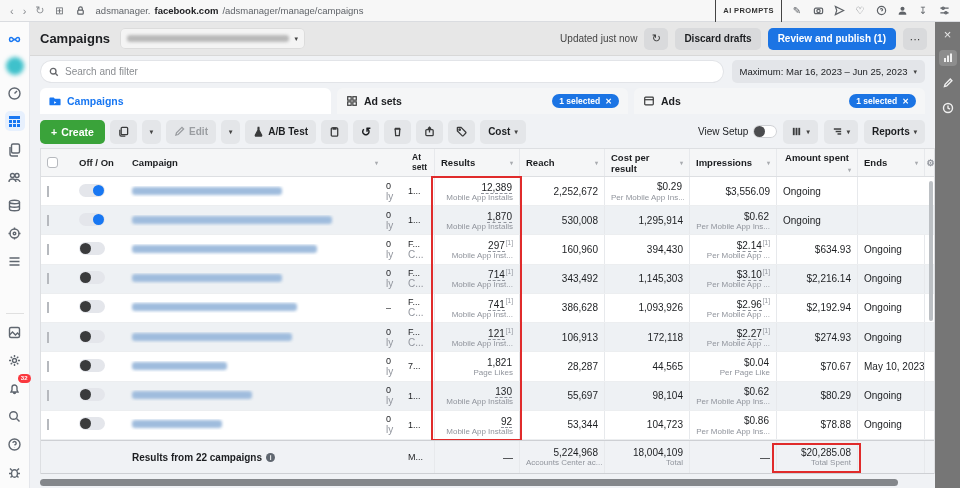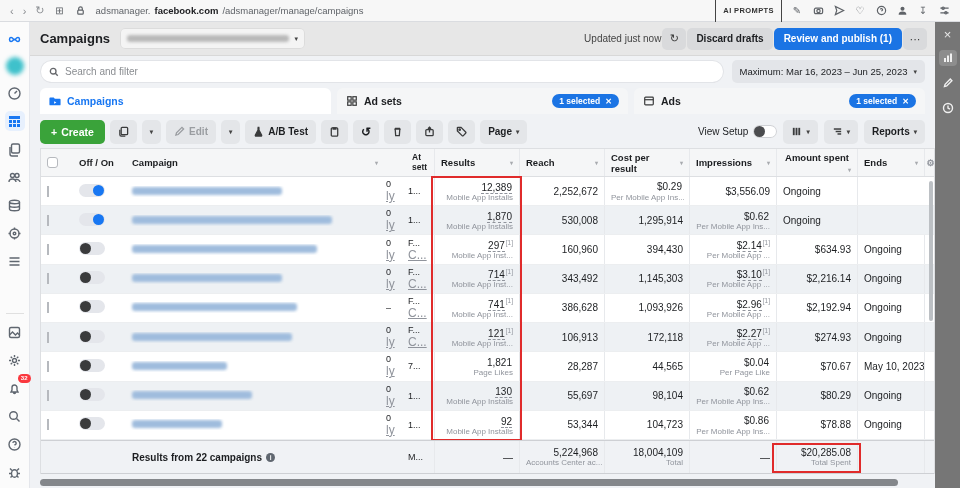--- a/index.html
+++ b/index.html
@@ -50,21 +50,21 @@
   .main { flex:1; display:flex; flex-direction:column; min-width:0; }
 
   
   .app-header { height:34px; background:#e7e7e7; border-bottom:1px solid #d8d8d8;
     display:flex; align-items:center; padding:0 8px 0 10px; gap:10px; }
   .page-title { font-size:13px; font-weight:bold; color:#1c1e21; }
   .acct-select { width:185px; height:21px; background:#f4f4f4; border-radius:5px;
     box-shadow:0 0 0 1px #dcdcdc inset; display:flex; align-items:center; padding:0 7px; gap:6px; }
   .blur-text { height:7px; border-radius:3px; background:#b9b9b9; filter:blur(1.5px); flex:1; }
   .caret { font-size:7px; color:#444; }
-  .hdr-right { margin-left:auto; display:flex; align-items:center; gap:1px;justify-content:center; }
+  .hdr-right { margin-left:auto; display:flex; align-items:center; gap:7px;justify-content:center; }
   .updated { font-size:10px; color:#444; }
   .btn { border:none; border-radius:5px; font-family:inherit; cursor:pointer;
     display:inline-flex; align-items:center; justify-content:center; gap:4px; }
   .btn-gray { background:#d9dadc; color:#1c1e21; font-size:10px; font-weight:bold; height:22px; padding:0 9px; }
   .btn-icon-sm { background:#d9dadc; width:24px; height:22px; font-size:11px; color:#333; }
   .btn-blue { background:#1b74e4; color:#fff; font-size:10px; font-weight:bold; height:22px; padding:0 10px; }
 
   
   .content { flex:1; display:flex; flex-direction:column; min-width:0; }
 
@@ -121,21 +121,21 @@
   .v.dashed { border-bottom:1px dashed #90949c; }
   .c .sub { display:block; font-size:8px; color:#90949c; white-space:nowrap; }
   .c.num .sub { text-align:right; }
   sup { font-size:6.5px; color:#90949c; vertical-align:super; margin-left:1px; }
   .bl { border-left:1px solid #e7e9ec; height:100%; display:flex; flex-direction:column; justify-content:center; }
   .toggle { width:26px; height:13px; border-radius:8px; background:#e4e6eb; position:relative; display:inline-block; }
   .toggle .knob { position:absolute; left:1px; top:1px; width:11px; height:11px; border-radius:50%; background:#3a3b3c; }
   .toggle.on .knob { left:auto; right:1px; background:#1877f2; }
   .blurbar { display:inline-block; height:8px; border-radius:3px; background:#9fbcdd; filter:blur(1.5px); }
   .clip { font-size:9px; color:#1c1e21; padding:0 2px; }
-  .clip .sub { font-size:12px;text-decoration:underline; }
+  .clip .sub { font-size:10px; }
 
   .tfoot { height:34px; background:#f0f2f5; border-top:1px solid #ced0d4; border-bottom:1px solid #ced0d4;
     align-items:center; font-size:10px; position:relative; }
   .foot-label { font-weight:bold; display:flex; align-items:center; gap:4px; }
   .info-i { width:9px; height:9px; border-radius:50%; background:#606770; color:#fff; font-size:6.5px;
     display:inline-flex; align-items:center; justify-content:center; font-weight:bold; }
 
   .vscroll { position:absolute; right:1px; top:4px; width:4px; height:140px; background:#bcc0c4; border-radius:2px; }
 
   .ann { position:absolute; border:2px solid #e02b2b; pointer-events:none; }
@@ -419,21 +419,21 @@
                 <path d="M6 7 V1.5 M4.3 3 L6 1.3 L7.7 3"></path>
               </svg>
           </span>
           <span class="tbtn">
             <svg viewBox="0 0 12 12">
                 <path d="M1.5 5.5 V2 a.5.5 0 0 1 .5-.5 h3.5 L10.5 6.5 a1 1 0 0 1 0 1.4 L8 10.5 a1 1 0 0 1 -1.4 0 Z"></path>
                 <circle cx="4" cy="4" r=".8"></circle>
               </svg>
           </span>
           <span class="tbtn">
-            <span>Page</span>
+            <span>Cost</span>
             <span class="caret">▾</span>
           </span>
           <span class="tb-right">
             <span class="viewsetup">
               <span>View Setup</span>
               <span class="mini-toggle">
                   <span class="knob"></span>
                 </span>
             </span>
             <span class="tbtn">

